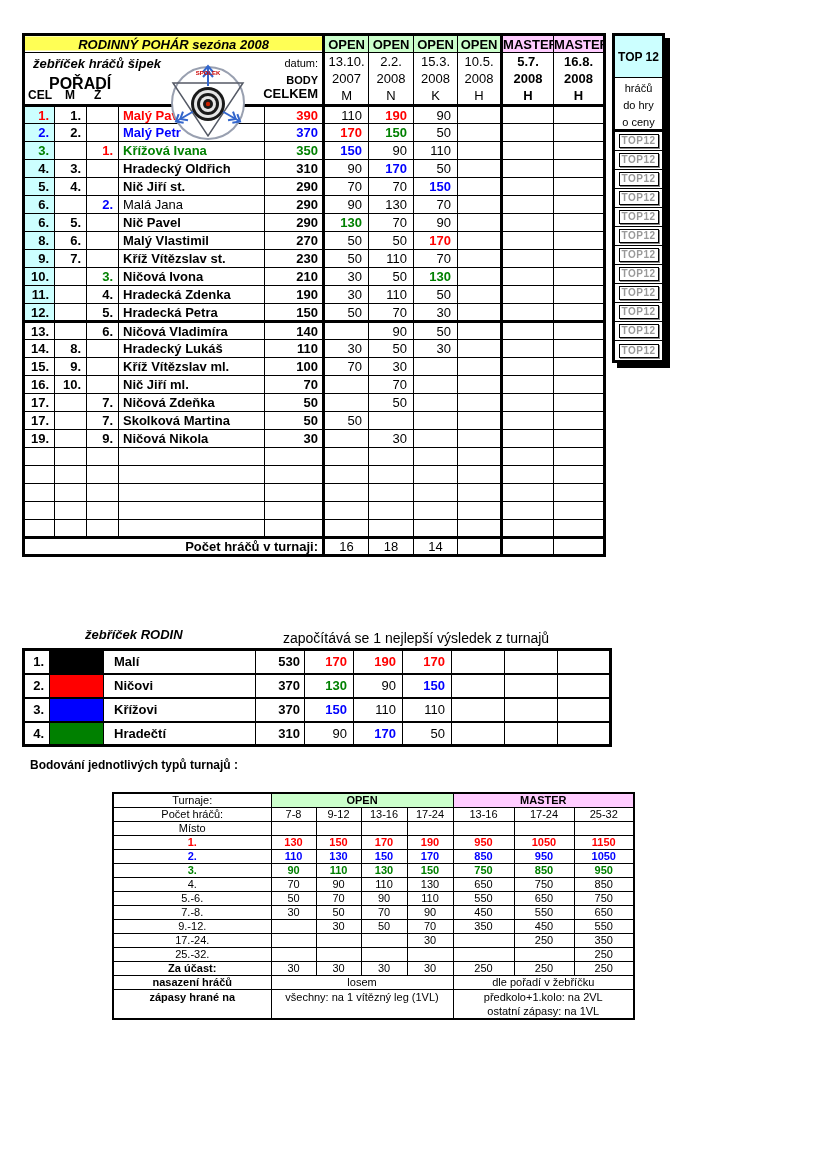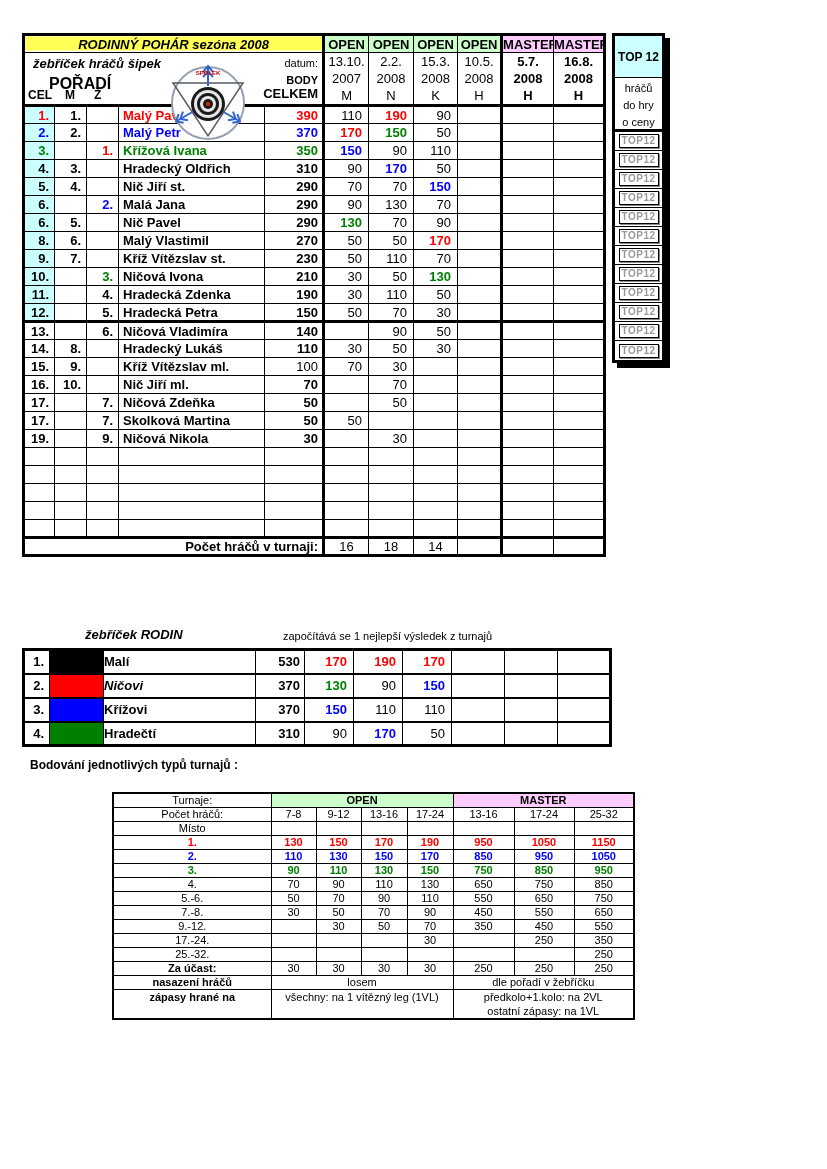--- a/index.html
+++ b/index.html
@@ -55,28 +55,28 @@
   .t12cell { height:19px; border-bottom:1px solid #000; display:flex; align-items:center; justify-content:center; }
   .t12cell:last-child { border-bottom:none; }
   .t12badge { border:1px solid #000; box-shadow:1px 1px 0 #888; color:#999; font-weight:bold;
               font-size:10px; line-height:12px; padding:0 2px; letter-spacing:.5px; background:#fff; }
 
   
   .logo { position:absolute; left:158px; top:62px; z-index:3; }
 
   
   .rodin   { position:absolute; left:85px;  top:627px; font-weight:bold; font-style:italic; font-size:13px; }
-  .rodnote { position:absolute; left:283px; top:630px; font-size:11px; }
+  .rodnote { position:absolute; left:283px; top:630px; font-size:14px; }
   .bodheading { position:absolute; left:30px; top:758px; font-weight:bold; font-size:12px; }
 
   
   .fam { position:absolute; left:22px; top:648px; width:587px; border:3px solid #000; }
   .fam td { border:1px solid #000; border-top-width:2px; border-bottom-width:2px; font-size:13px; height:24px; overflow:hidden; }
   .frank { text-align:right; font-weight:bold; padding-right:5px; }
-  .fname { font-weight:bold; padding-left:0; }
+  .fname { font-weight:bold; padding-left:10px; }
   .fbody { font-weight:bold; text-align:right; padding-right:4px; }
   .fval  { text-align:right; padding-right:6px; }
 
   
   .score { position:absolute; left:112px; top:792px; width:521px; border:2px solid #000; }
   .score td { border:1px solid #000; font-size:11px; text-align:center; height:14px; padding:0 2px; overflow:hidden; }
   .sgroup { font-weight:bold; }
   .sgroup.open { background:#CCFFCC; }
   .sgroup.master { background:#FFCCFF; }
   .sbold { font-weight:bold; }
@@ -217,21 +217,21 @@
           <td class="val">70</td>
           <td class="val" style="color: rgb(0, 0, 255); font-weight: bold;">150</td>
           <td class="val v3"></td>
           <td class="val"></td>
           <td class="val"></td>
         </tr>
         <tr>
           <td class="cel hl" style="font-weight: bold;">6.</td>
           <td class="num" style="font-weight: bold;"></td>
           <td class="num" style="color: rgb(0, 0, 255); font-weight: bold;">2.</td>
-          <td class="pname" style="font-weight: bold;">Malá Jana</td>
+          <td class="pname" style="font-weight: normal;">Malá Jana</td>
           <td class="pbody" style="font-weight: bold;">290</td>
           <td class="val">90</td>
           <td class="val">130</td>
           <td class="val">70</td>
           <td class="val v3"></td>
           <td class="val"></td>
           <td class="val"></td>
         </tr>
         <tr>
           <td class="cel hl" style="font-weight: bold;">6.</td>
@@ -335,21 +335,21 @@
           <td class="val">30</td>
           <td class="val v3"></td>
           <td class="val"></td>
           <td class="val"></td>
         </tr>
         <tr>
           <td class="cel" style="font-weight: bold;">15.</td>
           <td class="num" style="font-weight: bold;">9.</td>
           <td class="num" style="font-weight: bold;"></td>
           <td class="pname" style="font-weight: bold;">Kříž Vítězslav ml.</td>
-          <td class="pbody" style="font-weight: normal;">100</td>
+          <td class="pbody" style="font-weight: bold;">100</td>
           <td class="val">70</td>
           <td class="val">30</td>
           <td class="val"></td>
           <td class="val v3"></td>
           <td class="val"></td>
           <td class="val"></td>
         </tr>
         <tr>
           <td class="cel" style="font-weight: bold;">16.</td>
           <td class="num" style="font-weight: bold;">10.</td>
@@ -580,21 +580,21 @@
           <td class="fval" style="color: rgb(255, 0, 0); font-weight: bold;">170</td>
           <td class="fval" style="color: rgb(255, 0, 0); font-weight: bold;">190</td>
           <td class="fval" style="color: rgb(255, 0, 0); font-weight: bold;">170</td>
           <td class="fval"></td>
           <td class="fval"></td>
           <td class="fval"></td>
         </tr>
         <tr>
           <td class="frank" style="font-weight: bold;">2.</td>
           <td class="fswatch" style="background: rgb(255, 0, 0);"></td>
-          <td class="fname" style="font-weight: bold; font-style: italic;">Ničovi</td>
+          <td class="fname" style="font-weight: bold;">Ničovi</td>
           <td class="fbody" style="font-weight: bold;">370</td>
           <td class="fval" style="color: rgb(0, 128, 0); font-weight: bold;">130</td>
           <td class="fval">90</td>
           <td class="fval" style="color: rgb(0, 0, 255); font-weight: bold;">150</td>
           <td class="fval"></td>
           <td class="fval"></td>
           <td class="fval"></td>
         </tr>
         <tr>
           <td class="frank" style="font-weight: bold;">3.</td>

